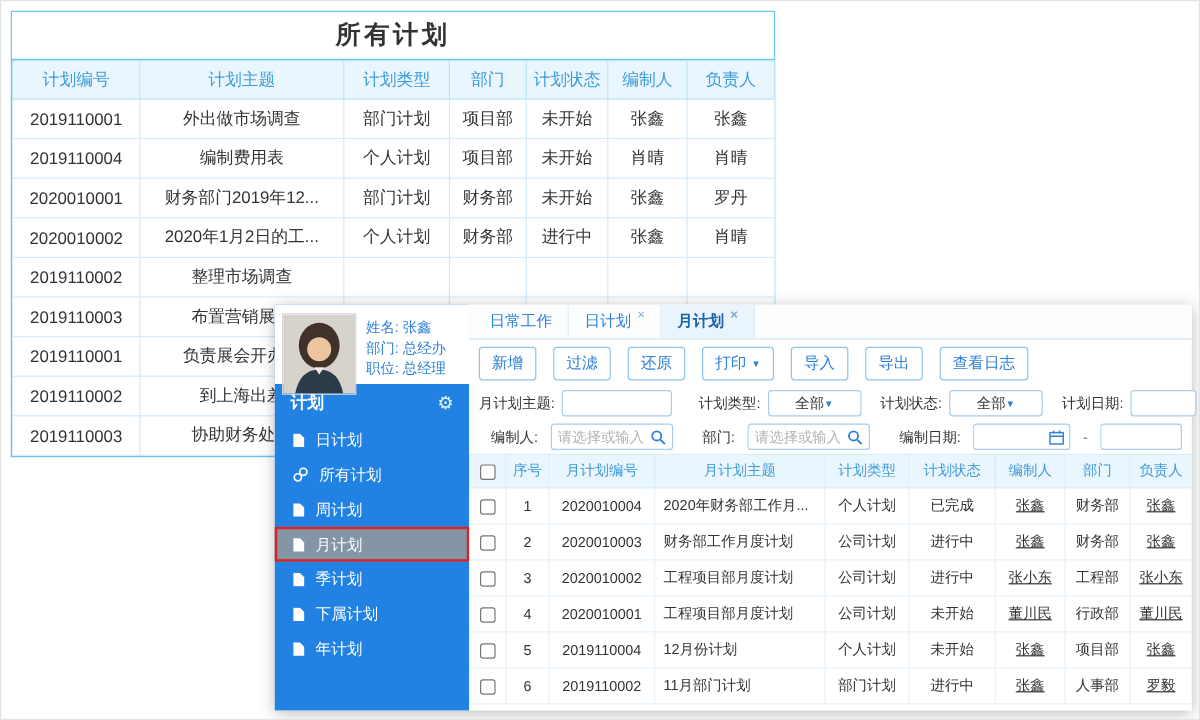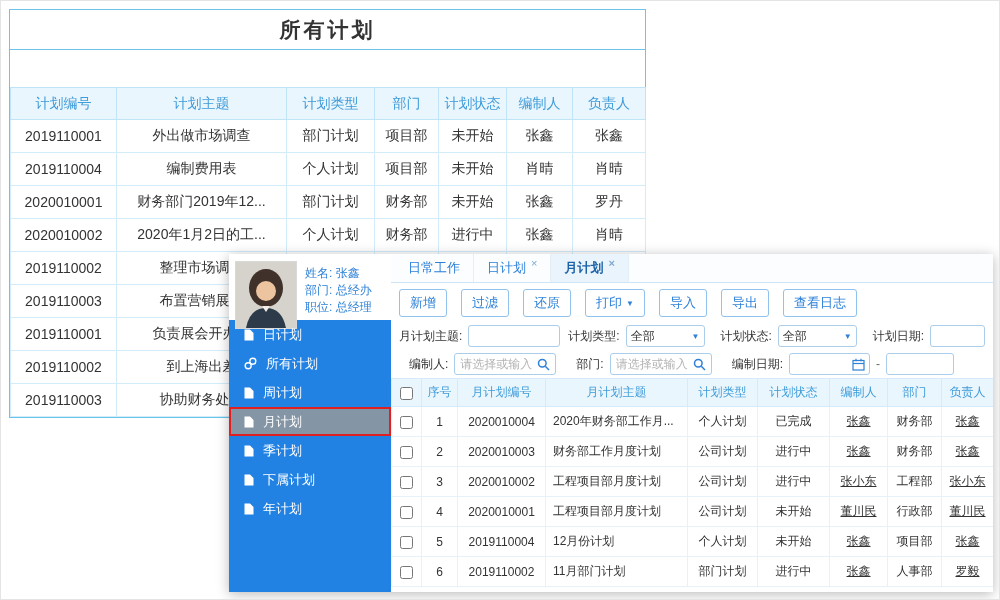--- a/index.html
+++ b/index.html
@@ -2,21 +2,21 @@
 <html><head>
 <meta charset="utf-8">
 <style>
   * { margin:0; padding:0; box-sizing:border-box; }
   body { font-family:"Liberation Sans","DejaVu Sans",sans-serif; background:#fff; }
   .canvas { position:relative; width:1000px; height:600px; background:#fff; border:1px solid #e4e4e4; overflow:hidden; }
 
   
   .bg-window { position:absolute; left:8px; top:8px; width:637px; background:#fff; border:1px solid #6ac4ec; z-index:1; }
   .bg-title { height:40px; line-height:40px; text-align:center; font-size:21px; font-weight:bold; color:#333; letter-spacing:3px; border-bottom:1px solid #6ac4ec; }
-  .bg-table { width:100%; border-collapse:collapse; table-layout:fixed;margin-top:37px; }
+  .bg-table { width:100%; border-collapse:collapse; table-layout:fixed; }
   .bg-table th { background:#e9f6fd; color:#3f9bd9; font-weight:normal; font-size:14px; padding:7px 3px; border:1px solid #bfe3f7; line-height:17px; }
   .bg-table td { font-size:14px; color:#333; text-align:center; padding:7px 3px; border:1px solid #d2ecfa; height:32px; white-space:nowrap; overflow:hidden; }
 
   
   .panel { position:absolute; left:228px; top:253px; width:764px; height:338px; background:#fff; z-index:2; display:flex; box-shadow:0 2px 12px rgba(0,0,0,.28); }
   .sidebar { width:162px; flex-shrink:0; background:#2182e3; display:flex; flex-direction:column; }
   .profile { background:#fff; height:66px; padding:7px 6px; display:flex; gap:8px; }
   .photo { width:62px; height:68px; flex-shrink:0; border:1px solid #d9d9d9; }
   .profile-info { display:flex; flex-direction:column; justify-content:space-between; padding:4px 0; font-size:12px; color:#2e81d8; white-space:nowrap; }
   .side-header { height:32px; display:flex; align-items:center; justify-content:space-between; padding:0 13px; color:#fff; font-size:14px; font-weight:bold; }
@@ -29,27 +29,27 @@
   .main { flex:1; min-width:0; display:flex; flex-direction:column; background:#fff; }
   .tab-bar { height:29px; display:flex; align-items:stretch; background:#fbfdfe; border-bottom:1px solid #cfe4f5; padding-left:4px; }
   .tab { display:flex; align-items:center; padding:0 13px; font-size:13px; color:#2e81d8; border-right:1px solid #e3eef7; cursor:pointer; }
   .tab.active { color:#1b62a8; font-weight:bold; background:#eaf4fd; }
   .tab-close { font-size:11px; margin-left:5px; color:#7fa8cf; position:relative; top:-5px; cursor:pointer; }
 
   .toolbar { display:flex; gap:14px; align-items:center; padding:6px 8px 5px 8px; }
   .tbtn { background:#fff; border:1px solid #8fc3ee; color:#2e81d8; font-size:13px; padding:4px 10px; border-radius:3px; cursor:pointer; font-family:inherit; display:flex; align-items:center; gap:4px; white-space:nowrap; }
   .tbtn .caret { font-size:8px; color:#2e81d8; }
 
-  .filter-row { display:flex; align-items:center; gap:6px; padding:3px 8px; font-size:12px; color:#333; white-space:nowrap; }
+  .filter-row { display:flex; align-items:center; gap:6px; padding:3px 8px; font-size:12px; color:#333; white-space:nowrap;justify-content:space-between; }
   .filter-row.second { padding-left:18px; }
   .flabel { white-space:nowrap; }
   .fin { height:22px; border:1px solid #a9cdea; border-radius:3px; font-size:12px; padding:0 5px; font-family:inherit; outline:none; color:#333; }
   .fin::placeholder { color:#b3b3b3; }
   .w90 { width:92px; } .w55 { width:55px; }
-  .fselect { height:22px; width:84px; border:1px solid #a9cdea; border-radius:3px; background:#fff; display:flex; align-items:center; justify-content:space-between; padding:0 4px; cursor:pointer; }
+  .fselect { height:22px; width:84px; border:1px solid #a9cdea; border-radius:3px; background:#fff; display:flex; align-items:center; justify-content:space-between; padding:0 22px; cursor:pointer; }
   .fselect .caret { font-size:8px; color:#2e81d8; }
   .search-wrap { height:22px; border:1px solid #a9cdea; border-radius:3px; background:#fff; display:flex; align-items:center; padding-right:5px; }
   .search-wrap input { border:none; outline:none; width:82px; height:18px; font-size:12px; padding:0 5px; font-family:inherit; }
   .search-wrap input::placeholder { color:#b3b3b3; }
   .date-wrap { height:22px; border:1px solid #a9cdea; border-radius:3px; background:#fff; display:flex; align-items:center; padding-right:4px; }
   .date-wrap input { border:none; outline:none; width:62px; height:18px; font-size:12px; padding:0 5px; }
   .dash { color:#666; }
 
   .table-area { flex:1; overflow:hidden; }
   .main-table { width:602px; border-collapse:collapse; table-layout:fixed; }
@@ -187,20 +187,24 @@
             <path d="M10 66 Q14 46 30 46 Q46 46 50 66 Z" fill="#2c3a4a"></path>
             <path d="M26 44 L30 50 L34 44 Z" fill="#f3ede6"></path>
           </svg>
         </div>
         <div class="profile-info">
           <span>姓名: 张鑫</span>
           <span>部门: 总经办</span>
           <span>职位: 总经理</span>
         </div>
       </div>
+      <div class="side-header">
+        <span>计划</span>
+        <span class="gear">⚙</span>
+      </div>
       <div class="menu" id="sidebar-menu">
           <div class="menu-item">
             <span class="mi-icon">
               <svg width="10" height="12" viewBox="0 0 10 12">
                 <path d="M0.5 0.5 h5.5 l3.5 3.5 v7.5 h-9 z" fill="#ffffff"></path>
               </svg>
             </span>
             <span>日计划</span>
           </div>
           <div class="menu-item">
@@ -290,21 +294,21 @@
             <span>导出</span>
           </button>
           <button class="tbtn">
             <span>查看日志</span>
           </button>
         </div>
 
       <div class="filter-row">
         <span class="flabel">月计划主题:</span>
         <input class="fin w90" style="">
-        <span class="flabel" style="margin-left:2px">计划类型:</span>
+        <span class="flabel" style="margin-left:16px">计划类型:</span>
         <div class="fselect">
           <span>全部</span>
           <span class="caret">▼</span>
         </div>
         <span class="flabel" style="margin-left:10px">计划状态:</span>
         <div class="fselect">
           <span>全部</span>
           <span class="caret">▼</span>
         </div>
         <span class="flabel" style="margin-left:10px">计划日期:</span>

